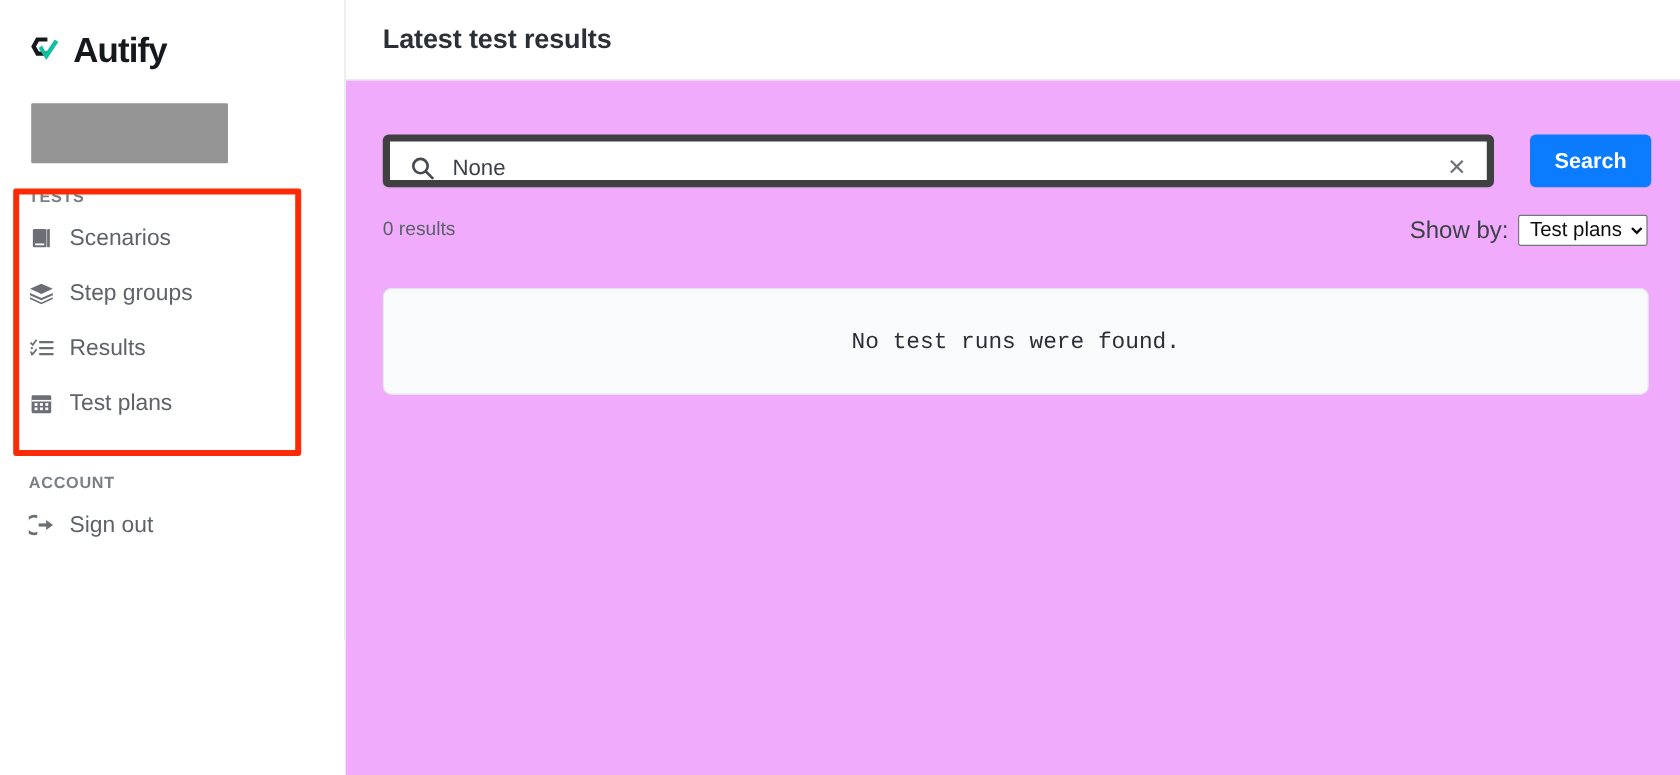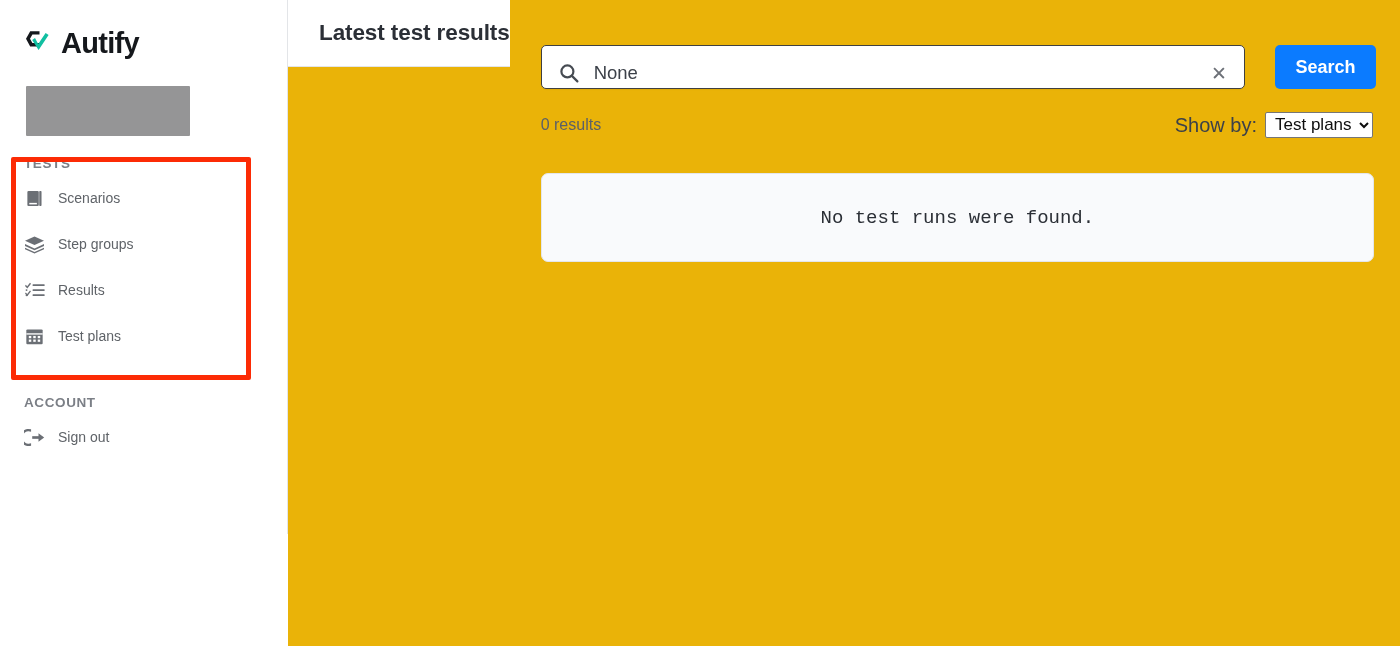--- a/index.html
+++ b/index.html
@@ -79,21 +79,21 @@
     width: 21px;
     height: 21px;
     display: flex;
     align-items: center;
     justify-content: center;
     flex: 0 0 21px;
     color: #6b6f75;
   }
   .nav-icon svg { display: block; }
   .nav-label {
-    font-size: 14px;
+    font-size: 19px;
     color: #5f6368;
     line-height: 1;
     white-space: nowrap;
   }
 
   .section.help { margin-top: 28px; }
   .section.account { margin-top: 30px; }
 
   
   .annotation-box {
@@ -106,22 +106,22 @@
     border-radius: 2px;
     pointer-events: none;
     z-index: 20;
   }
 
   
   .main {
     flex: 1;
     height: 646px;
     display: flex;
-    flex-direction: row;
-    background: #eab308;
+    flex-direction: column;
+    background: #f0abfc;
   }
 
   .page-header {
     height: 67px;
     min-height: 67px;
     background: #ffffff;
     border-bottom: 1px solid #e3e5e8;
     display: flex;
     align-items: center;
     padding-left: 31px;
@@ -140,21 +140,21 @@
 
   .search-row {
     display: flex;
     align-items: center;
     gap: 30px;
   }
   .search-field {
     flex: 1;
     height: 44px;
     background: #ffffff;
-    border: 1px solid #404040;
+    border: 6px solid #404040;
     border-radius: 5px;
     display: flex;
     align-items: center;
     padding: 12px 12px 0 17px;
     box-shadow: 0 1px 1px rgba(16,22,26,0.04);
   }
   .search-icon {
     color: #464b52;
     flex: 0 0 auto;
     display: flex;

